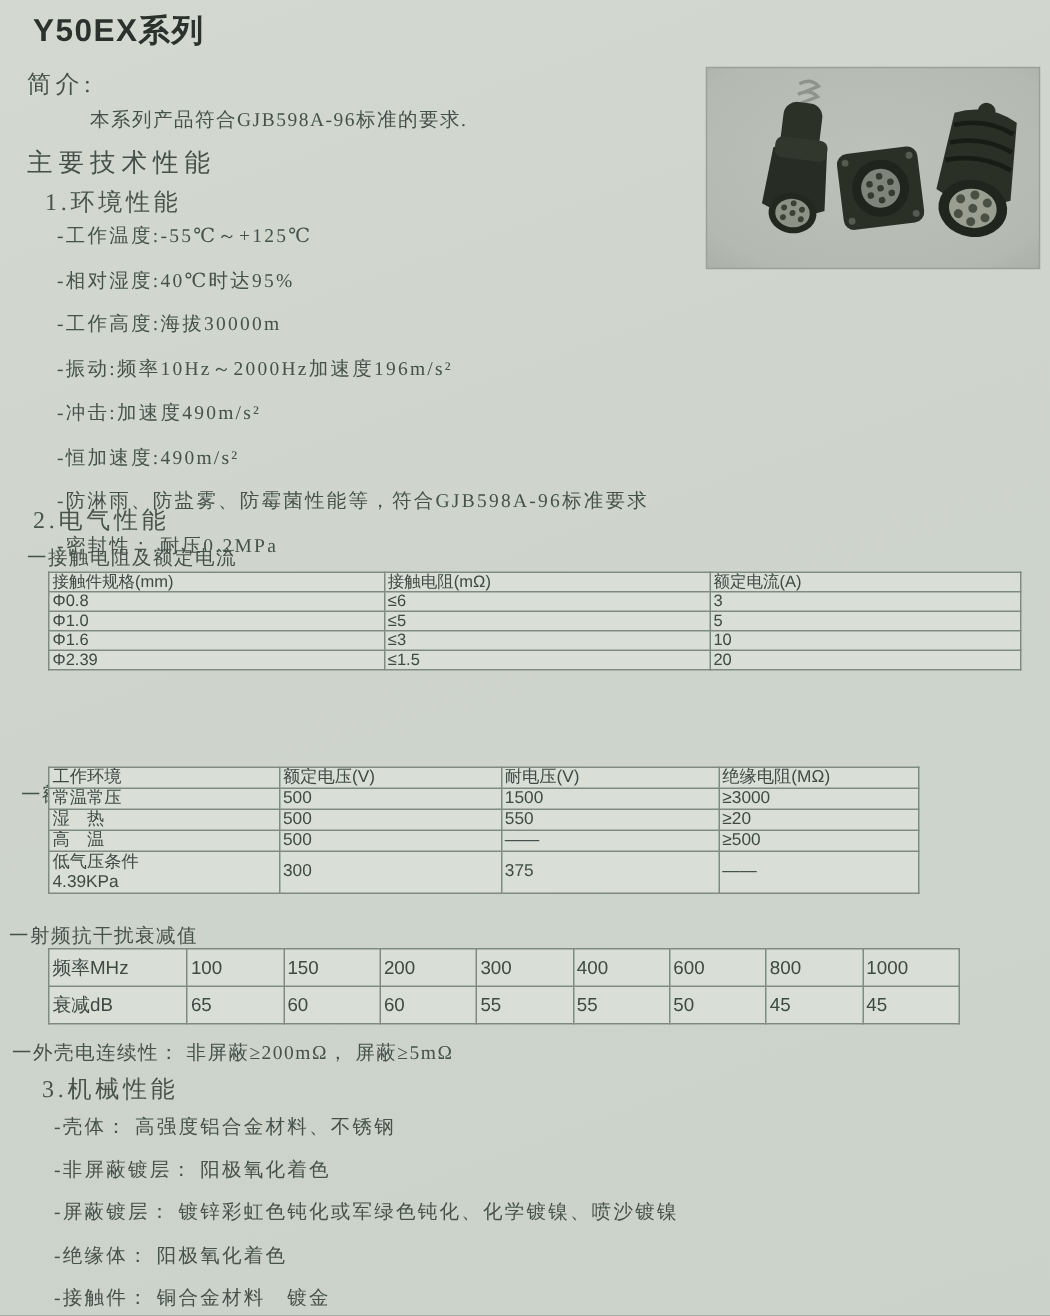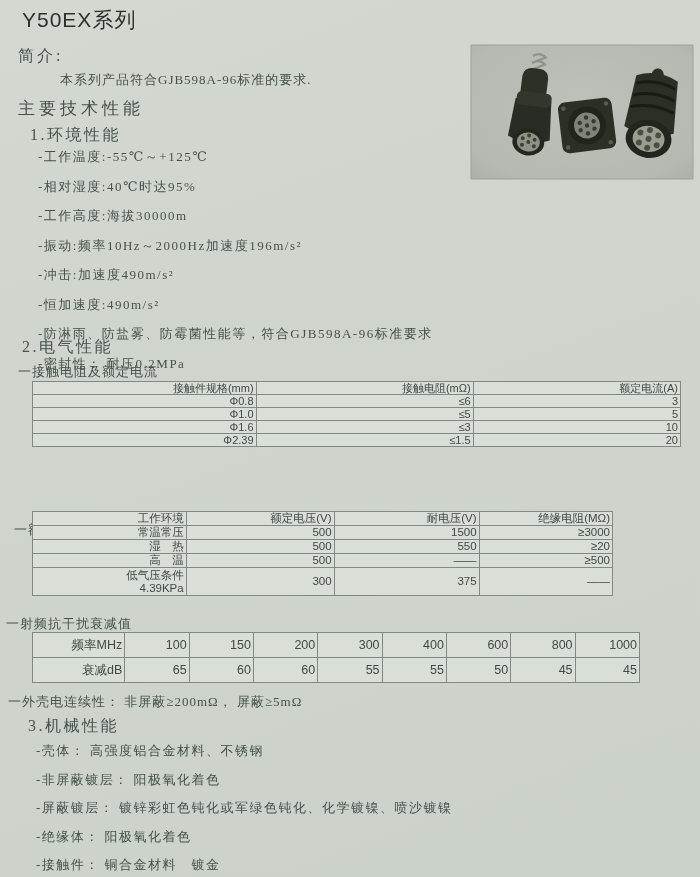--- a/index.html
+++ b/index.html
@@ -6,36 +6,36 @@
   .page{
     position:relative;width:700px;height:877px;overflow:hidden;
     background:linear-gradient(160deg,#d3d9d1 0%,#cfd5cd 40%,#cbd2ca 100%);
     font-family:"Liberation Serif","DejaVu Serif",serif;
     color:#414d46;
   }
   .abs{position:absolute;}
   .page-title{
     left:22px;top:6px;
     font-family:"Liberation Sans","DejaVu Sans",sans-serif;
-    font-weight:normal;font-size:21px;color:#2b312c;letter-spacing:1px;
+    font-weight:bold;font-size:21px;color:#2b312c;letter-spacing:1px;
   }
   .sec-heading{font-size:16px;letter-spacing:3px;color:#48534c;}
   .big-heading{font-size:17px;letter-spacing:4px;color:#454f49;}
   .num-heading{font-size:16px;letter-spacing:2.5px;color:#48534c;}
   .body-text{font-size:13px;letter-spacing:1px;color:#45514a;}
   .list .li{font-size:13px;letter-spacing:1.5px;color:#45514a;margin-bottom:11.5px;white-space:nowrap;}
   .list-mech .li{margin-bottom:10.5px;}
   .tbl-label{font-size:13px;letter-spacing:1px;color:#45514a;}
   table{
     border-collapse:collapse;table-layout:fixed;
     background:#d9ded7;
     font-family:"Liberation Sans","DejaVu Sans",sans-serif;
   }
   td,th{
-    border:1px solid #7f8a83;text-align:right;vertical-align:middle;
+    border:1px solid #7f8a83;text-align:left;vertical-align:middle;
     font-weight:normal;color:#3e4a43;padding:0 2px;overflow:hidden;margin-top:40px;
   }
   .t1 td,.t1 th{height:12px;font-size:11px;line-height:12px;}
   .t2 td,.t2 th{height:13px;font-size:11.5px;line-height:13px;}
   .t2 .tall{height:27px;}
   .prewrap{white-space:pre-line;line-height:12px;}
   .t3 td,.t3 th{height:24px;font-size:12.5px;}
   .photo-frame{left:468px;top:42px;width:228px;height:140px;}
 </style>
 </head>

